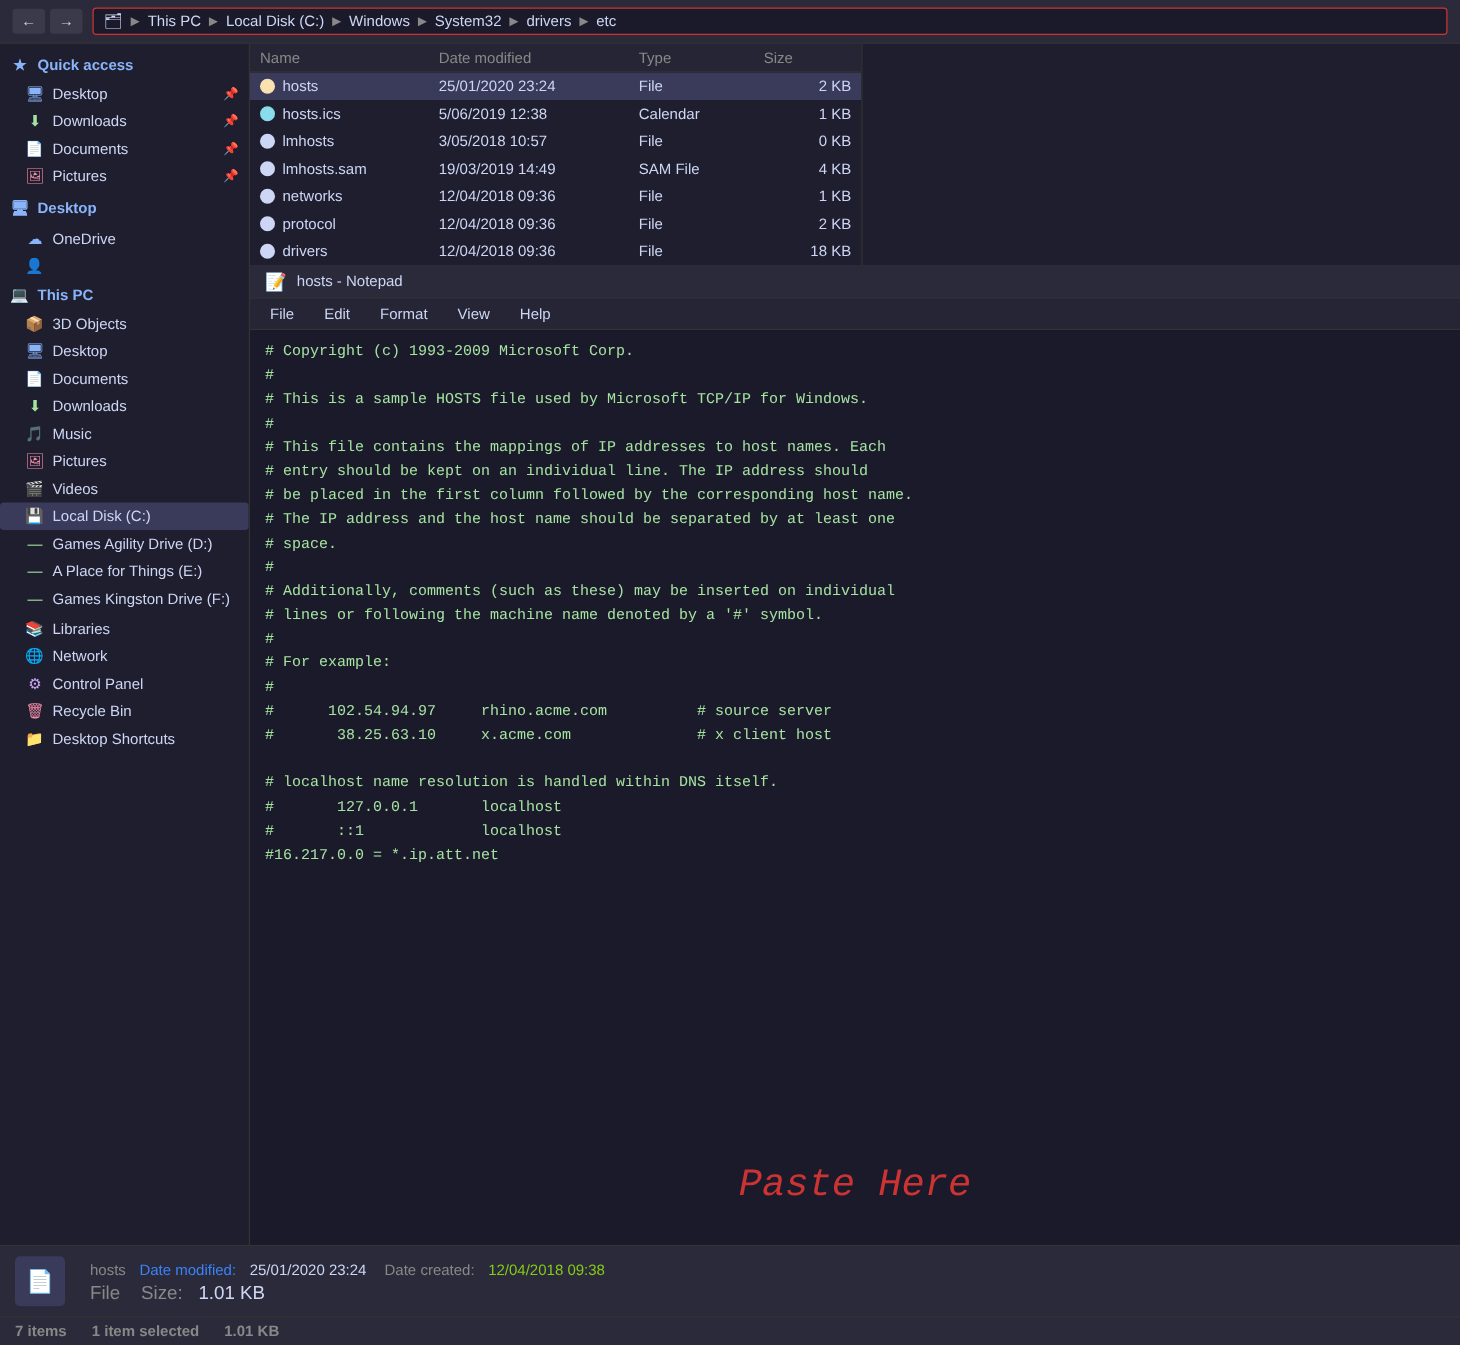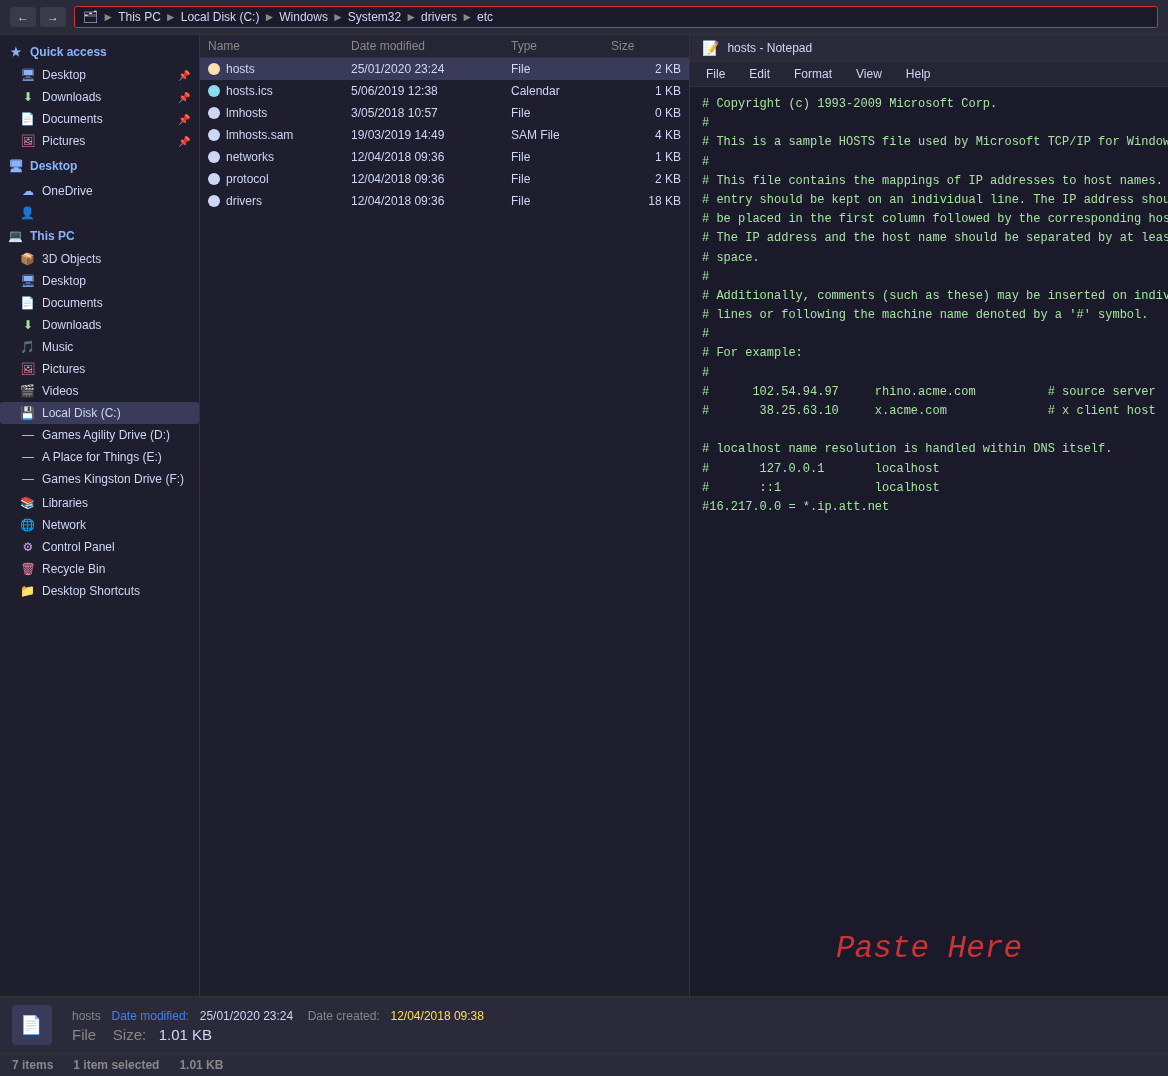--- a/index.html
+++ b/index.html
@@ -123,20 +123,21 @@
     .icon-shortcuts { color: #f9e2af; }
     .icon-person { color: #89b4fa; }
     .icon-onedrive { color: #89b4fa; }
     .icon-thispc { color: #cba6f7; }
     .icon-lib { color: #a6e3a1; }
 
     
     .right-pane {
       display: flex;
       flex: 1;
+      flex-direction: column;
       overflow: hidden;
     }
 
     
     .file-list-pane {
       width: 490px;
       flex-shrink: 0;
       border-right: 1px solid #333;
       display: flex;
       flex-direction: column;
@@ -563,21 +564,21 @@
     <div class="status-details">
       <div class="status-filename">
         <span>hosts</span>
         &nbsp;
         <span style="color:#3b82f6;font-weight:normal;font-size:12px">Date modified:</span>
         &nbsp;
         <span style="color:#cdd6f4;font-size:12px">25/01/2020 23:24</span>
         &nbsp;&nbsp;
         <span style="color:#888;font-weight:normal;font-size:12px">Date created:</span>
         &nbsp;
-        <span style="color:#fde047;font-size:12px">12/04/2018 09:38</span>
+        <span style="color:#84cc16;font-size:12px">12/04/2018 09:38</span>
       </div>
       <div class="status-meta">
         <span>File</span>
         &nbsp;&nbsp;
         <span>Size:</span>
         &nbsp;
         <span class="val">1.01 KB</span>
       </div>
     </div>
   </div>

